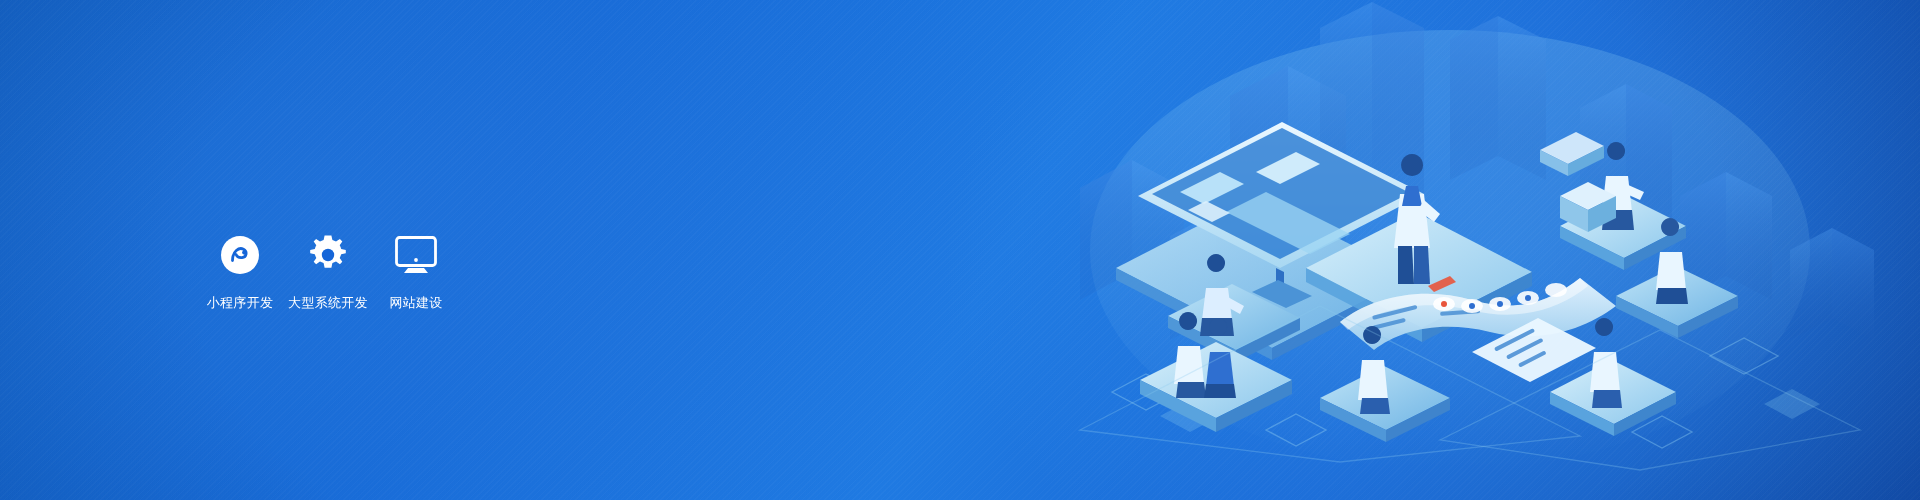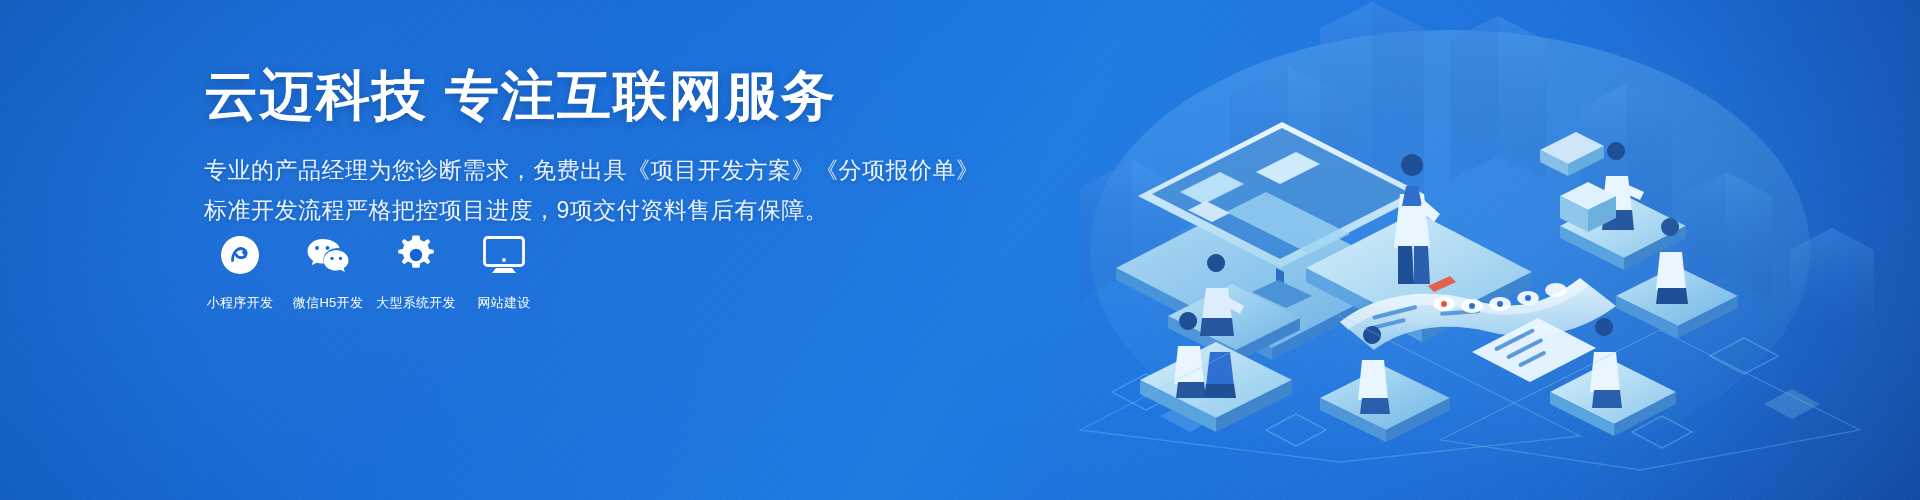--- a/index.html
+++ b/index.html
@@ -292,59 +292,35 @@
 
       <g stroke="#8ccbf0" stroke-opacity="0.30" stroke-width="1.3" fill="none">
         <path d="M60 430 L300 306 L560 436 L320 462 Z"></path>
         <path d="M420 440 L640 330 L840 430 L620 470 Z"></path>
       </g>
     </svg>
   </div>
 
   <div class="vig"></div>
 
-  <div class="copy">
-    <div class="headline">云迈科技 专注互联网服务</div>
-    <div class="sub">
-      <div class="sub-line">专业的产品经理为您诊断需求，免费出具《项目开发方案》《分项报价单》</div>
-      <div class="sub-line">标准开发流程严格把控项目进度，9项交付资料售后有保障。</div>
-    </div>
-  </div>
 
   <div class="icons">
 
 
     <div class="icon-item">
       <span class="glyph">
         <svg width="40" height="40" viewBox="0 0 40 40">
           <circle cx="20" cy="20" r="19" fill="#ffffff"></circle>
           <path d="M12.5 25.5 C12.5 16 19 12 23.5 14.2 C27.5 16.2 26.8 22.2 22 22.6 C18.6 22.9 16.8 21.4 16.2 19.6" fill="none" stroke="#1565d8" stroke-width="2.8" stroke-linecap="round"></path>
           <circle cx="24.2" cy="17.6" r="2.1" fill="#1565d8"></circle>
         </svg>
       </span>
       <span class="icon-label">小程序开发</span>
     </div>
 
-    <div class="icon-item">
-      <span class="glyph">
-        <svg width="44" height="38" viewBox="0 0 44 38">
-          <path d="M16.5 3 C8 3 1.5 8.6 1.5 15.3 c0 3.8 2.2 7.2 5.6 9.4 l-1.4 4.6 5-2.6
-                   c1.9 0.5 3.6 0.8 5.8 0.8 0.5 0 1 0 1.5-0.05 -0.4-1.1-0.6-2.3-0.6-3.5
-                   0-6.6 6.4-11.9 14.5-11.9 0.6 0 1.2 0.03 1.8 0.1 C32.3 7 25.1 3 16.5 3 Z" fill="#ffffff"></path>
-          <circle cx="11" cy="12" r="1.9" fill="#1565d8"></circle>
-          <circle cx="21.5" cy="12" r="1.9" fill="#1565d8"></circle>
-          <path d="M42.5 24.4 c0-5.6-5.6-10.1-12.4-10.1 -6.9 0-12.4 4.5-12.4 10.1
-                   0 5.6 5.5 10.1 12.4 10.1 1.6 0 3.1-0.2 4.5-0.7 l4.3 2.2 -1.2-3.9
-                   c2.9-1.8 4.8-4.6 4.8-7.7 Z" fill="#ffffff"></path>
-          <circle cx="26" cy="22.4" r="1.6" fill="#1565d8"></circle>
-          <circle cx="34.5" cy="22.4" r="1.6" fill="#1565d8"></circle>
-        </svg>
-      </span>
-      <span class="icon-label">微信H5开发</span>
-    </div>
 
     <div class="icon-item">
       <span class="glyph">
         <svg width="40" height="40" viewBox="0 0 40 40">
           <path d="M20 0.5 l3.4 0 1 4.6 a15.6 15.6 0 0 1 3.6 1.5 l3.9-2.6 2.4 2.4 -2.6 3.9
                    a15.6 15.6 0 0 1 1.5 3.6 l4.6 1 0 3.4 -4.6 1 a15.6 15.6 0 0 1 -1.5 3.6
                    l2.6 3.9 -2.4 2.4 -3.9-2.6 a15.6 15.6 0 0 1 -3.6 1.5 l-1 4.6 -3.4 0
                    -3.4 0 -1-4.6 a15.6 15.6 0 0 1 -3.6-1.5 l-3.9 2.6 -2.4-2.4 2.6-3.9
                    a15.6 15.6 0 0 1 -1.5-3.6 l-4.6-1 0-3.4 4.6-1 a15.6 15.6 0 0 1 1.5-3.6
                    l-2.6-3.9 2.4-2.4 3.9 2.6 a15.6 15.6 0 0 1 3.6-1.5 l1-4.6 Z" fill="#ffffff"></path>

